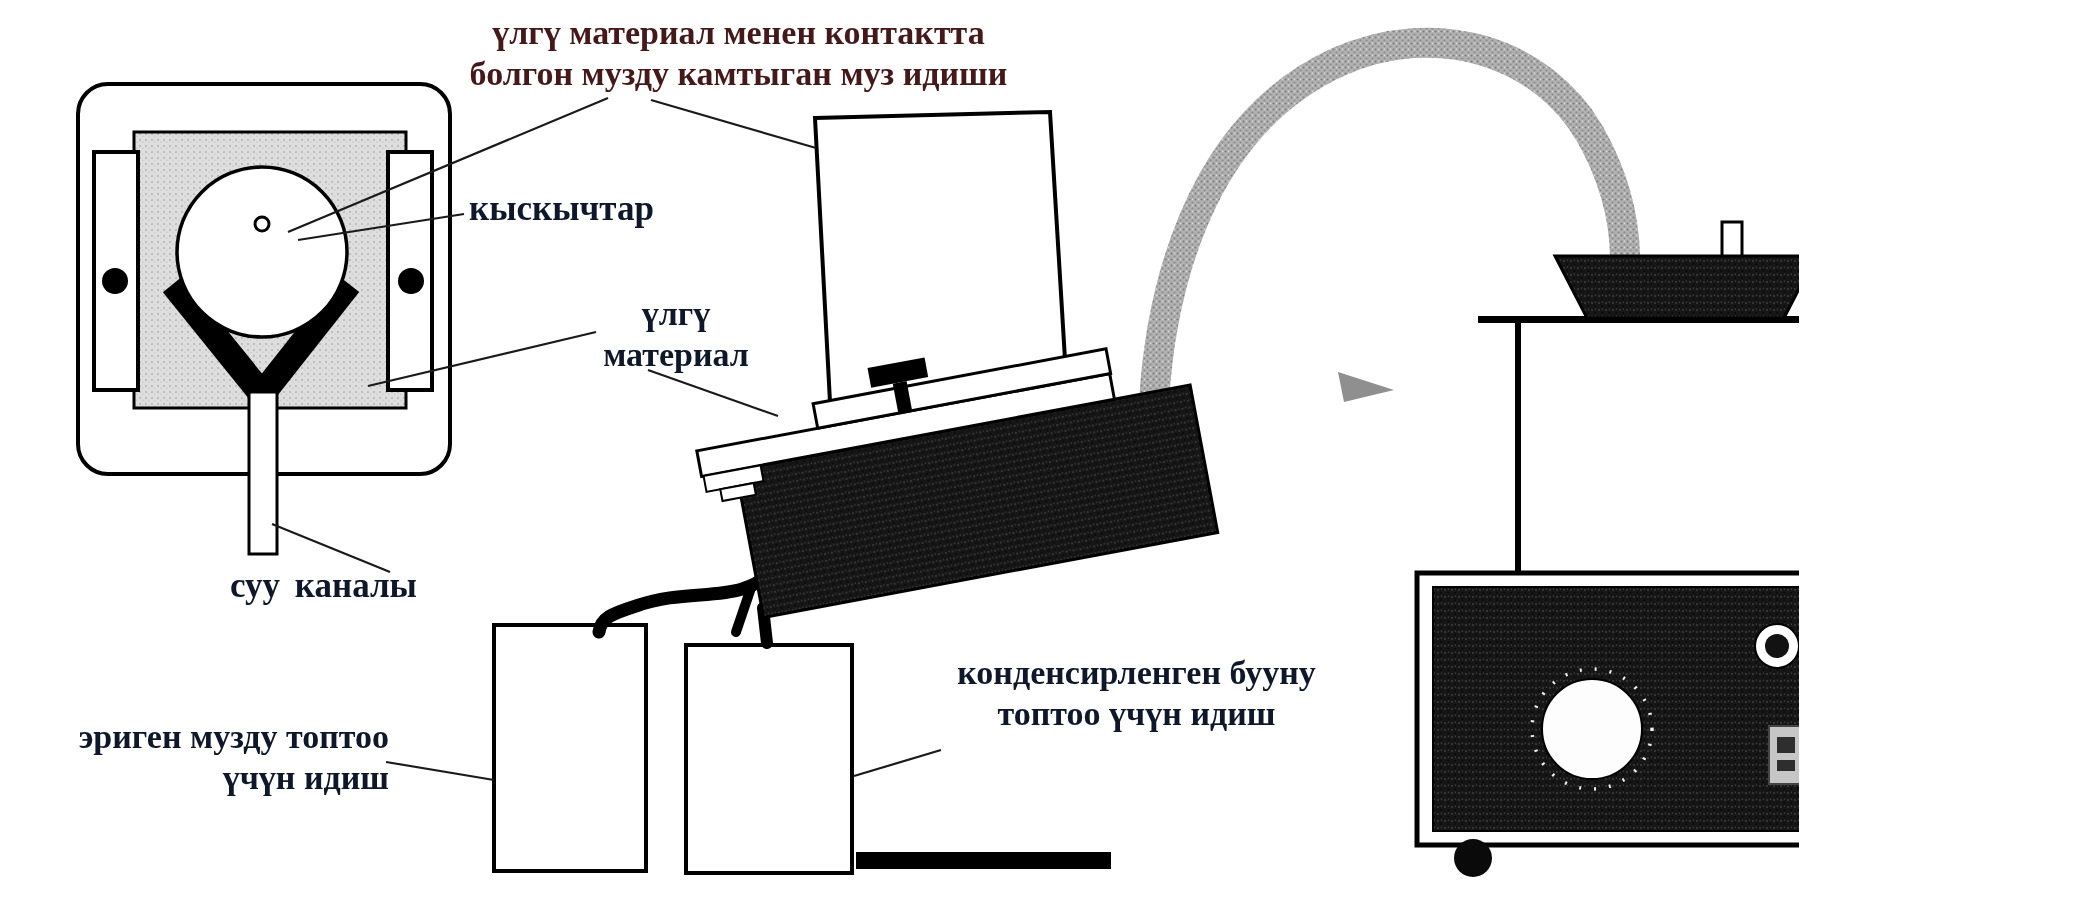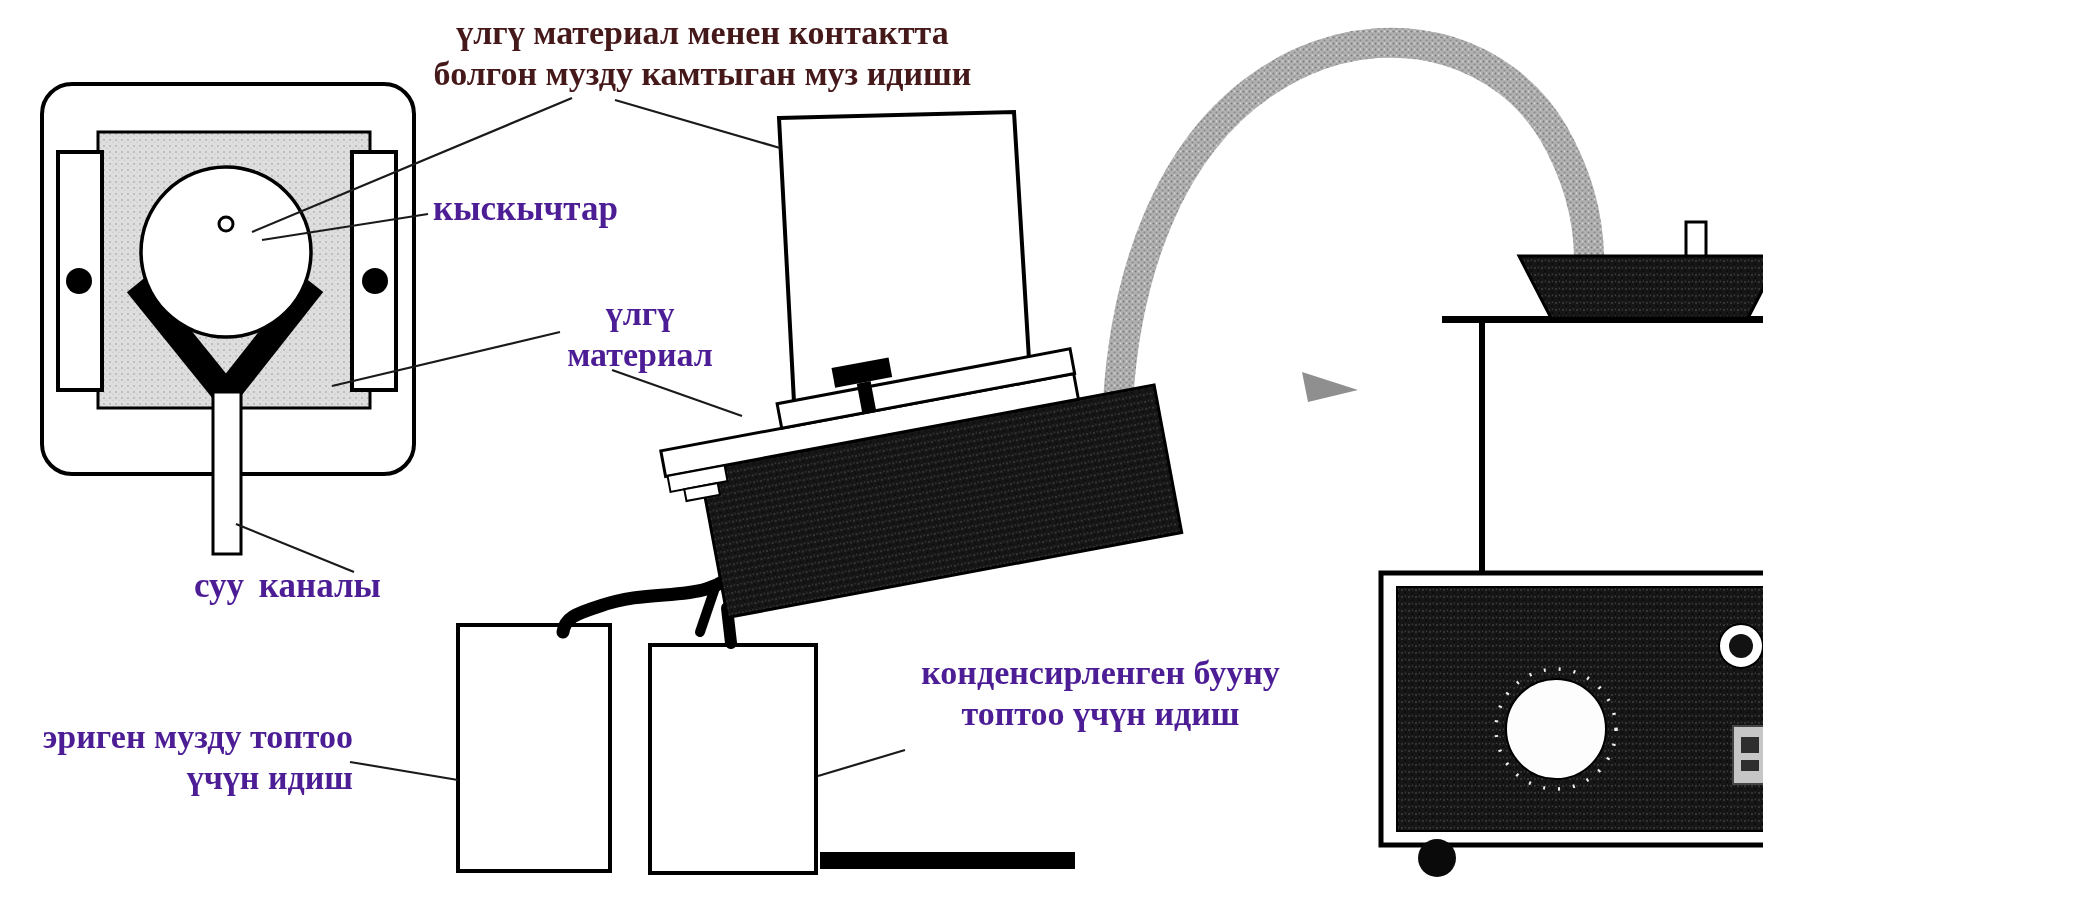--- a/index.html
+++ b/index.html
@@ -3,27 +3,28 @@
 <meta charset="utf-8">
 <style>
   html,body{margin:0;padding:0;background:#fff;}
   .canvas{
     position:relative;
     width:1763px;
     height:910px;
     background:#fff;
     overflow:hidden;
     font-family:"Liberation Serif", serif;
+    margin-left:36px;
   }
   .canvas svg{position:absolute;left:0;top:0;}
   .lbl{
     position:absolute;
     font-family:"Liberation Serif", serif;
     font-weight:700;
-    color:#4c1d95;
+    color:#0f172a;
     white-space:pre-line;
     text-align:center;
     font-size:34px;
     line-height:1.22;
     user-select:none;
   }
   .lbl--title{left:430px;top:12px;width:545px;color:#45181a;}
   .lbl--clamps{left:433px;top:188px;width:250px;text-align:left;font-size:35px;}
   .lbl--sample{left:560px;top:293px;width:160px;}
   .lbl--water{left:180px;top:565px;width:215px;font-size:35px;word-spacing:6px;}

